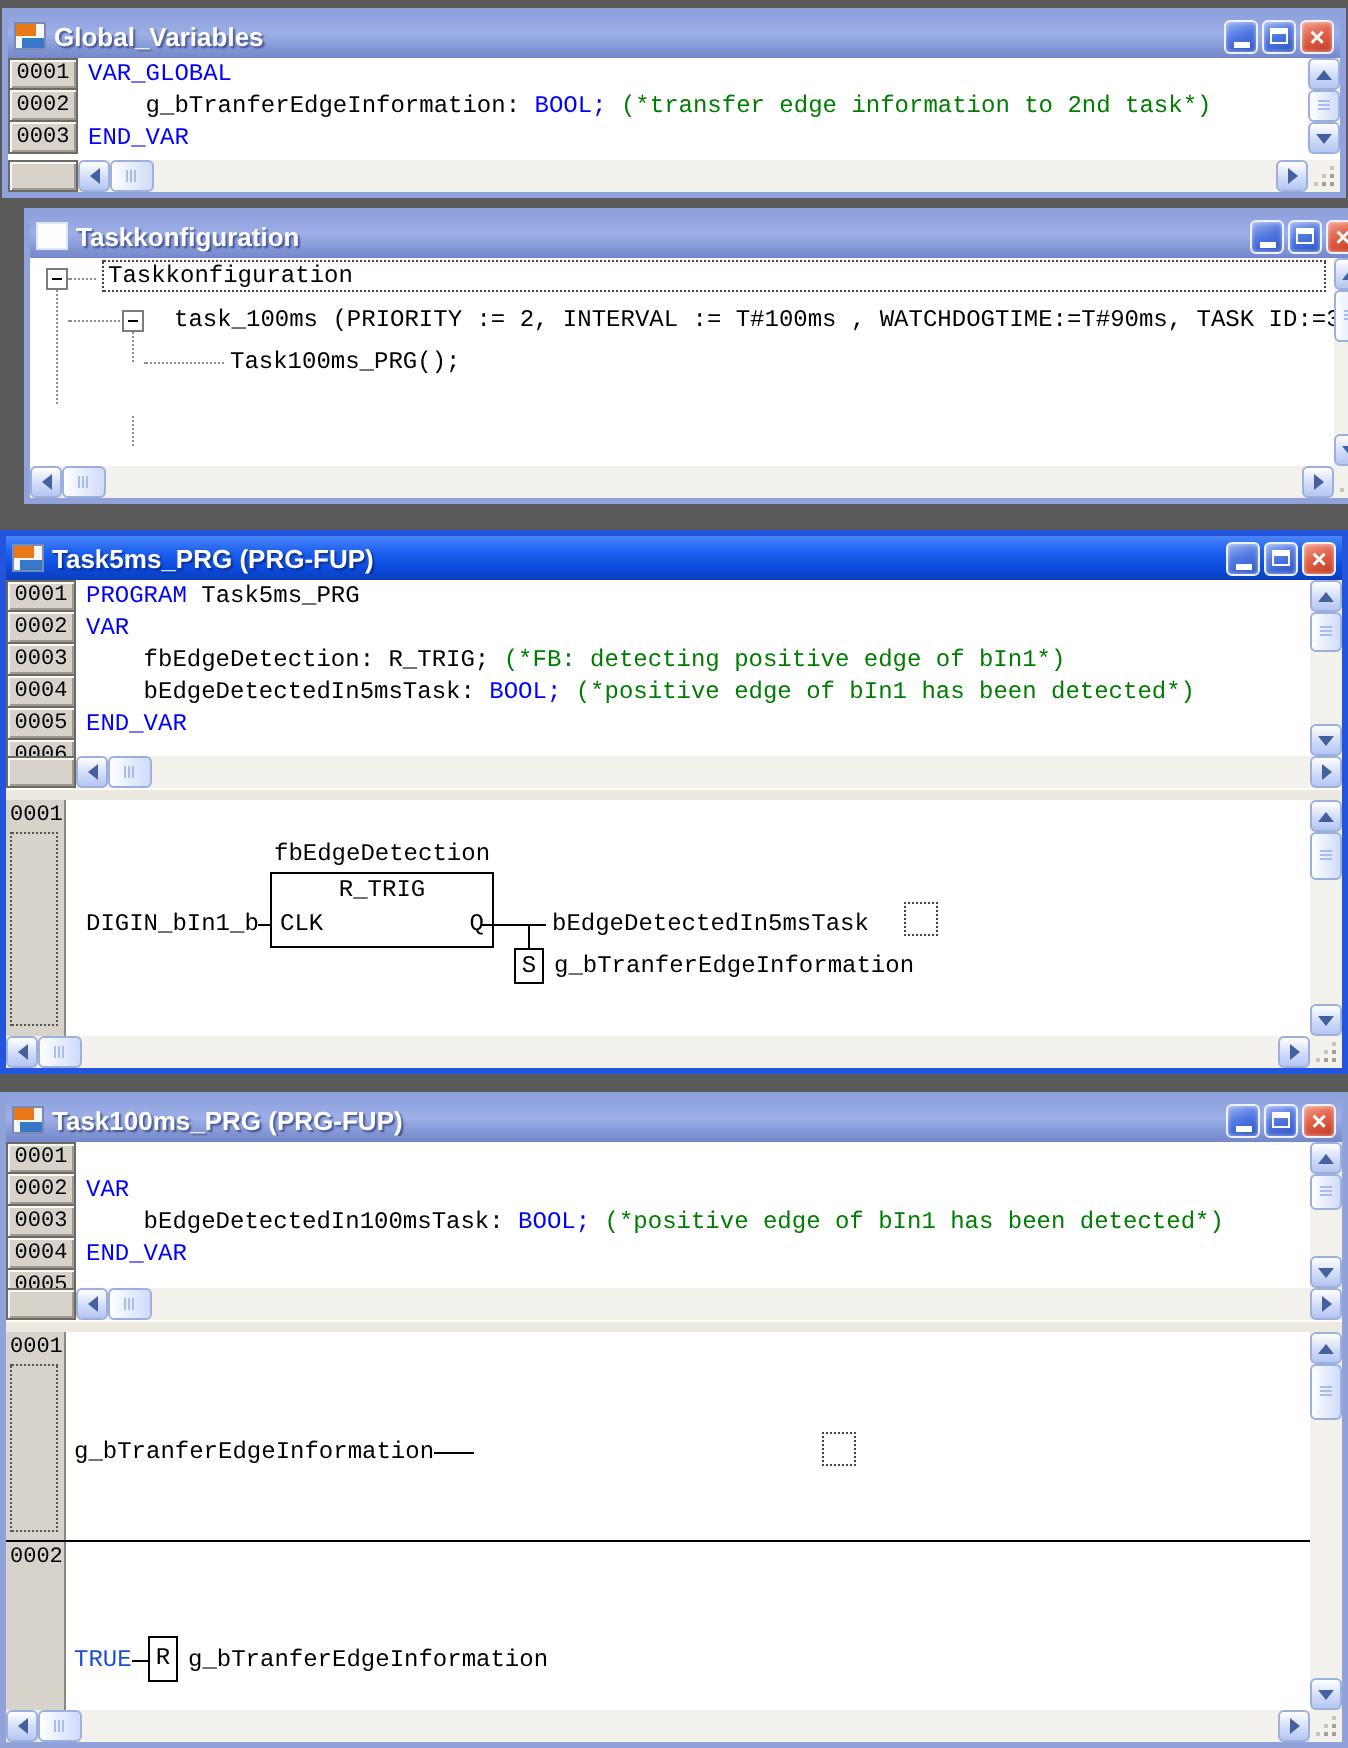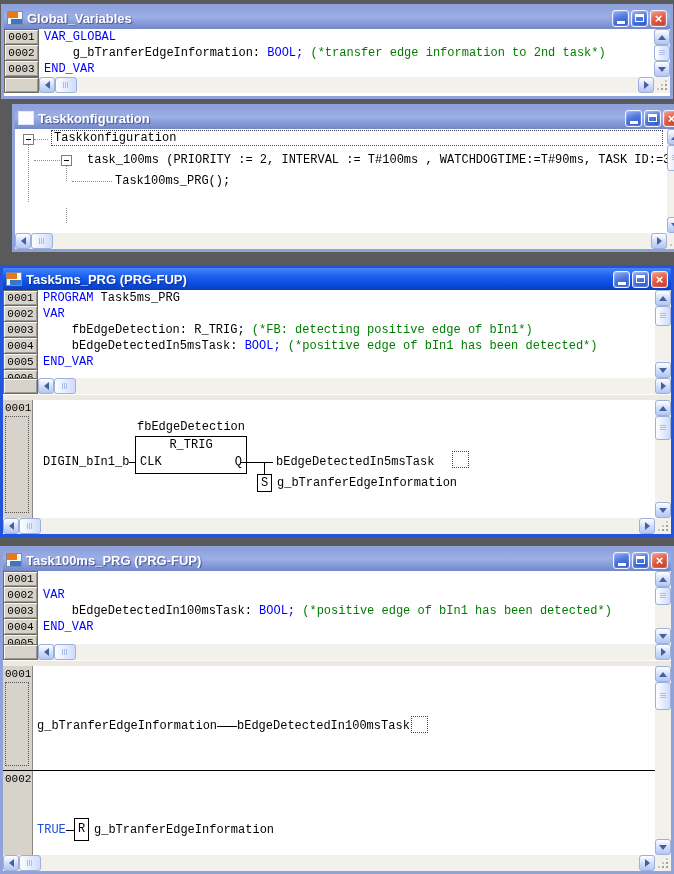--- a/index.html
+++ b/index.html
@@ -16,21 +16,21 @@
     display:flex;align-items:center;justify-content:center;
     background:linear-gradient(160deg,#9ab2f2 0%,#5078e0 45%,#2e55c4 100%);box-shadow:inset 0 0 2px rgba(255,255,255,.6);}
   .tbtn.close{background:linear-gradient(160deg,#f2a08c 0%,#e2614a 45%,#c03a22 100%);}
   .g-min{width:8px;height:3px;background:#fff;margin-top:8px;}
   .g-max{width:9px;height:8px;box-sizing:border-box;border:1px solid #fff;border-top:3px solid #fff;}
   .g-x{color:#fff;font-weight:bold;font-size:13px;line-height:15px;font-family:"Liberation Sans",sans-serif;}
   .ticon{width:16px;height:14px;position:relative;background:#f6f6f2;border:1px solid #7a8ab0;box-sizing:border-box;flex:0 0 auto;}
   .ticon.pou::before{content:"";position:absolute;left:0;top:0;width:10px;height:6px;background:#e87818;}
   .ticon.pou::after{content:"";position:absolute;left:3px;bottom:0;right:0;height:5px;background:linear-gradient(90deg,#3styles8c8,#38a0c8);background:#3878c8;}
   .ticon.sq{background:#fdfdff;border:1px solid #dfe6fa;}
-  .wbody{display:flex;flex-direction:column;background:#fff;height:calc(100% - 22px);}
+  .wbody{display:flex;flex-direction:column;background:#fff;height:calc(100% - 22px);justify-content:space-between;}
   
   .editor{display:flex;overflow:hidden;background:#fff;}
   .rows{flex:1;overflow:hidden;background:#fff;}
   .crow{display:flex;height:16px;}
   .gut{width:35px;flex:0 0 35px;box-sizing:border-box;background:#d7d3cb;border:1px solid #6b6b63;margin-top:-1px;
     box-shadow:inset 1px 1px 0 #f8f7f3,inset -1px -1px 0 #9d998f;
     font:11px "Liberation Mono","DejaVu Sans Mono",monospace;color:#000;display:flex;align-items:center;justify-content:center;}
   .crow:first-child .gut{margin-top:0;}
   .ctext{font:12px/16px "Liberation Mono","DejaVu Sans Mono",monospace;white-space:pre;padding-left:5px;color:#000;}
   .kw{color:#0000ff;} .cm{color:#007d00;} .pl{color:#000;} .tr{color:#1d4ed8;}
@@ -381,21 +381,20 @@
     <div class="splitter"></div>
     <div style="display:flex;flex:0 0 189px;">
       <div style="flex:1;overflow:hidden;">
         <div class="fupcanvas" style="height:105px;">
           <div class="netmargin">
             <div class="netnum">0001</div>
             <div class="marquee"></div>
           </div>
           <div class="abs" style="left:34px;top:53px;">g_bTranferEdgeInformation</div>
           <div class="wire" style="left:214px;top:60px;width:20px;height:1px;"></div>
-          <div class="abs" style="left:234px;top:53px;">bEdgeDetectedIn100msTask</div>
           <div class="dotbox" style="left:408px;top:50px;width:17px;height:17px;"></div>
           <div class="netsep"></div>
         </div>
         <div class="fupcanvas" style="height:84px;">
           <div class="netmargin">
             <div class="netnum">0002</div>
           </div>
           <div class="abs tr" style="left:34px;top:52px;">TRUE</div>
           <div class="wire" style="left:63px;top:59px;width:8px;height:1px;"></div>
           <div class="opbox" style="left:71px;top:47px;width:15px;height:23px;line-height:21px;">R</div>

